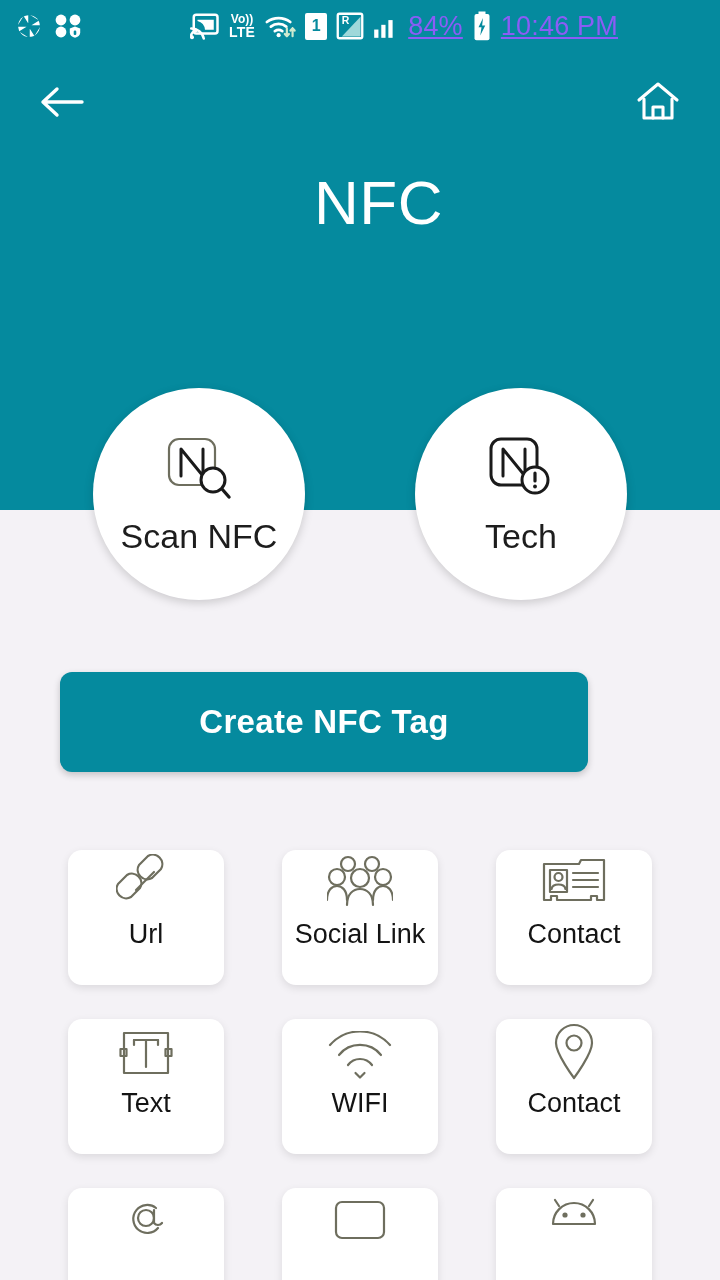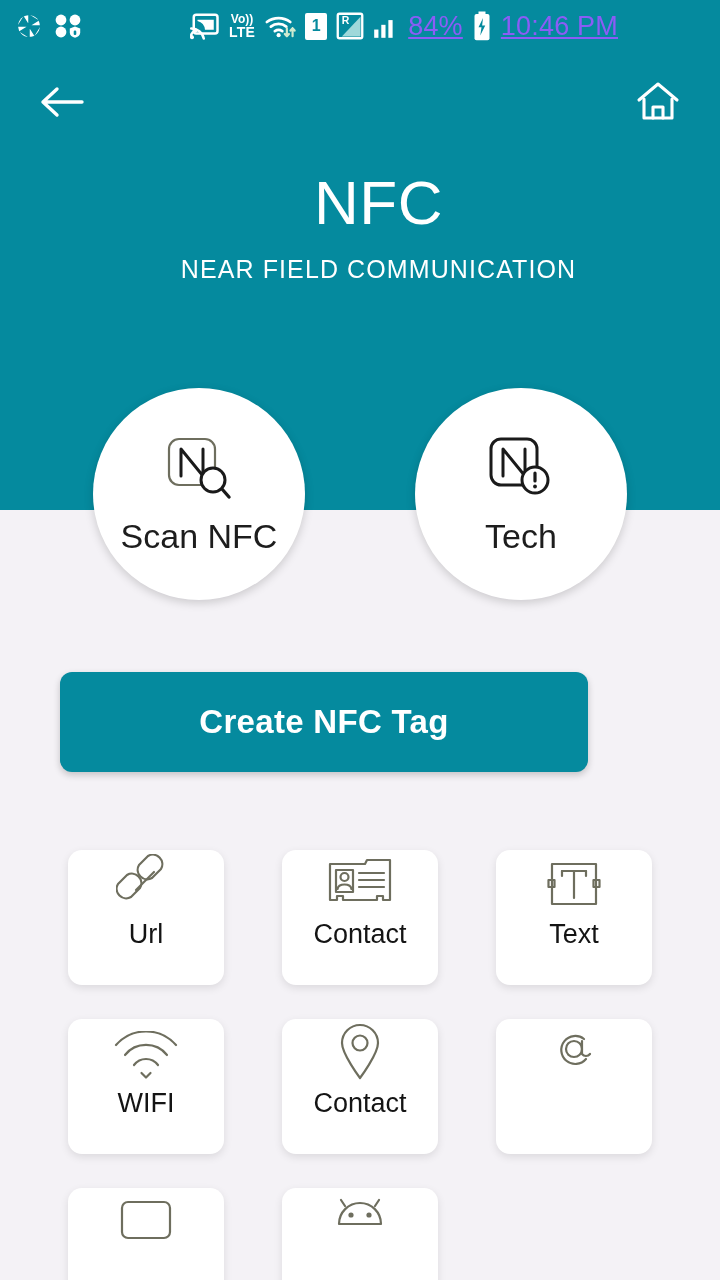--- a/index.html
+++ b/index.html
@@ -203,21 +203,20 @@
           <path d="M4 20 L23 4 L42 20" fill="none" stroke="#ffffff" stroke-width="3.1" stroke-linecap="round" stroke-linejoin="round"></path>
           <path d="M9 19 L9 38 L37 38 L37 19" fill="none" stroke="#ffffff" stroke-width="3.1" stroke-linecap="round" stroke-linejoin="round"></path>
           <path d="M18 38 L18 27 L28 27 L28 38" fill="none" stroke="#ffffff" stroke-width="3.1" stroke-linecap="round" stroke-linejoin="round"></path>
         </svg>
       </span>
     </div>
   </div>
 
   <div class="title-block">
     <div class="app-title">NFC</div>
-    <div class="app-subtitle">NEAR FIELD COMMUNICATION</div>
   </div>
 
   <div class="circle-row">
 
     <div class="circle-btn">
       <div class="circle-icon">
         <svg width="76" height="72" viewBox="0 0 76 72">
           <rect x="8" y="5" width="46" height="46" rx="10" class="ico" stroke="#1a1a1a" stroke-width="3"></rect>
           <path d="M20 42 L20 15 L42 42 L42 15" fill="none" stroke="#1a1a1a" stroke-width="3" stroke-linecap="round" stroke-linejoin="round"></path>
           <circle cx="52" cy="46" r="12" fill="#ffffff" stroke="#1a1a1a" stroke-width="3"></circle>
@@ -252,20 +251,35 @@
       <div class="tile-icon">
         <svg width="60" height="58" viewBox="0 0 60 58">
           <path d="M24 34 L15 43 A9.5 9.5 0 0 1 2 30 L11 21 A9.5 9.5 0 0 1 24 34 Z" class="ico"></path>
           <path d="M36 24 L45 15 A9.5 9.5 0 0 0 32 2 L23 11 A9.5 9.5 0 0 0 36 24 Z" class="ico"></path>
           <path d="M20 36 L38 18" class="ico"></path>
         </svg>
       </div>
       <div class="tile-label">Url</div>
     </div>
 
+    <div class="tile">
+      <div class="tile-icon">
+        <svg width="66" height="58" viewBox="0 0 66 58">
+          <circle cx="21" cy="10" r="7" class="ico"></circle>
+          <circle cx="45" cy="10" r="7" class="ico"></circle>
+          <circle cx="10" cy="23" r="8" class="ico"></circle>
+          <circle cx="56" cy="23" r="8" class="ico"></circle>
+          <circle cx="33" cy="24" r="9" class="ico"></circle>
+          <path d="M0 46 C0 36 5 32 10 32 C15 32 20 36 20 46" class="ico"></path>
+          <path d="M46 46 C46 36 51 32 56 32 C61 32 66 36 66 46" class="ico"></path>
+          <path d="M20 51 C20 40 26 35 33 35 C40 35 46 40 46 51" class="ico"></path>
+        </svg>
+      </div>
+      <div class="tile-label">Social Link</div>
+    </div>
 
     <div class="tile">
       <div class="tile-icon">
         <svg width="66" height="56" viewBox="0 0 66 56">
           <path d="M3 8 L38 8 L40 4 L63 4 L63 44 L56 44 L56 40 L50 40 L50 44 L16 44 L16 40 L10 40 L10 44 L3 44 Z" class="ico"></path>
           <rect x="9" y="14" width="17" height="22" class="ico"></rect>
           <circle cx="17.5" cy="21" r="4" class="ico"></circle>
           <path d="M10.5 33 C11.5 27 23.5 27 24.5 33" class="ico"></path>
           <path d="M32 17 L57 17 M32 24 L57 24 M32 31 L57 31" class="ico"></path>
         </svg>

